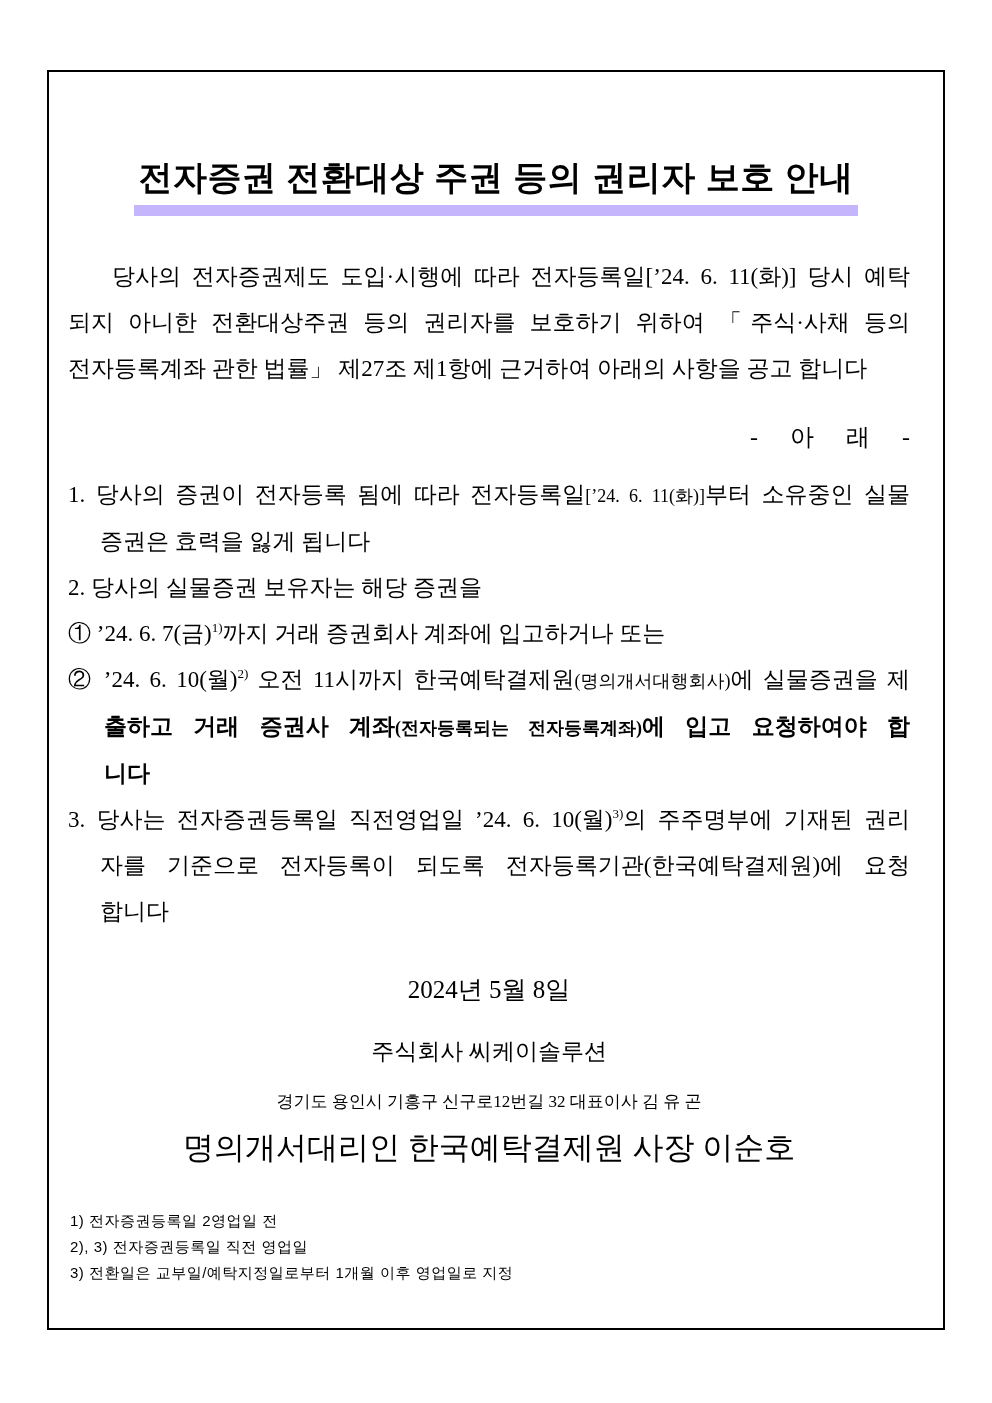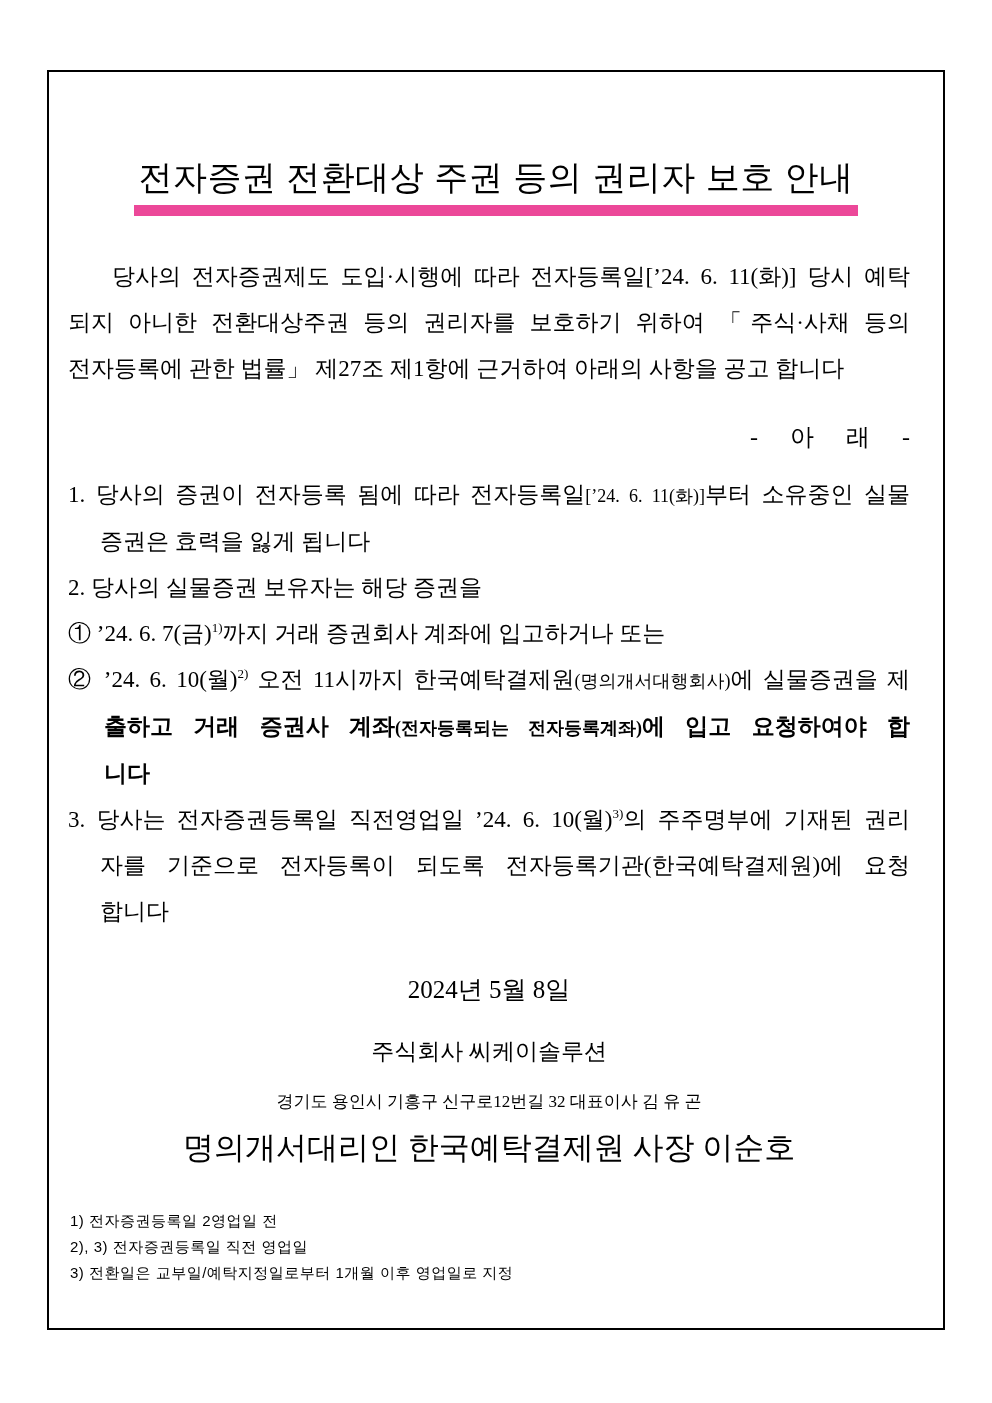--- a/index.html
+++ b/index.html
@@ -29,25 +29,25 @@
   .content {
     padding: 0 33px 0 19px;
   }
   .title-wrap {
     text-align: center;
     margin-top: 86px;
   }
   .doc-title {
     display: inline-block;
     font-family: "Liberation Sans", "DejaVu Sans", sans-serif;
-    font-weight: 400;
+    font-weight: 700;
     font-size: 34px;
     line-height: 1.15;
     letter-spacing: 0.5px;
-    border-bottom: 11px solid #ec4899;
+    border-bottom: 11px solid #c4b5fd;
     padding: 0 4px 8px 4px;
   }
   .body-text {
     font-size: 23px;
     line-height: 46px;
   }
   .intro {
     margin-top: 38px;
   }
   .line { min-height: 46px; }
@@ -98,21 +98,21 @@
 
     <div class="title-wrap">
       <div class="doc-title">전자증권 전환대상 주권 등의 권리자 보호 안내</div>
     </div>
 
     <div class="content body-text">
 
       <div class="intro">
         <div class="line just indent1">당사의 전자증권제도 도입·시행에 따라 전자등록일[’24. 6. 11(화)] 당시 예탁</div>
         <div class="line just">되지 아니한 전환대상주권 등의 권리자를 보호하기 위하여 「주식·사채 등의</div>
-        <div class="line">전자등록에 관한 법률」 제27조 제1항에 근거하여 아래의 사항을 공고 합니다</div>
+        <div class="line">전자등록계좌 관한 법률」 제27조 제1항에 근거하여 아래의 사항을 공고 합니다</div>
       </div>
 
       <div class="alae">- 아 래 -</div>
 
       <div class="list">
 
         <div>
           <div class="line just"><span>1. 당사의 증권이 전자등록 됨에 따라 전자등록일</span><span class="sm">[’24. 6. 11(화)]</span><span>부터 소유중인 실물</span></div>
           <div class="line cont">증권은 효력을 잃게 됩니다</div>
         </div>

